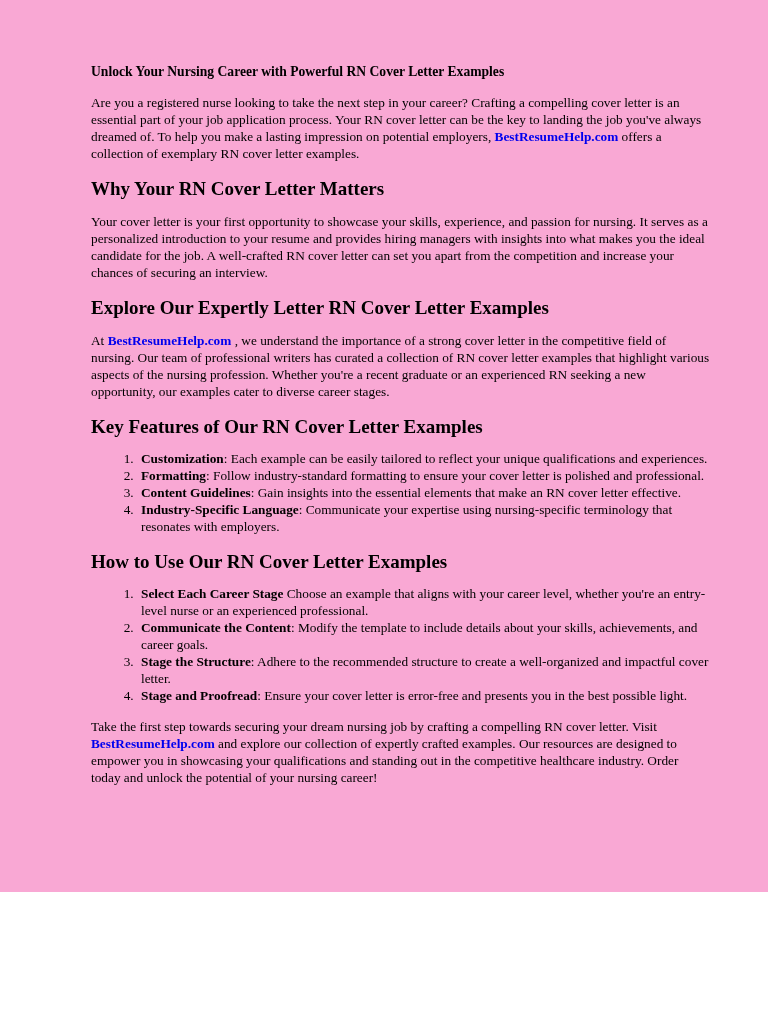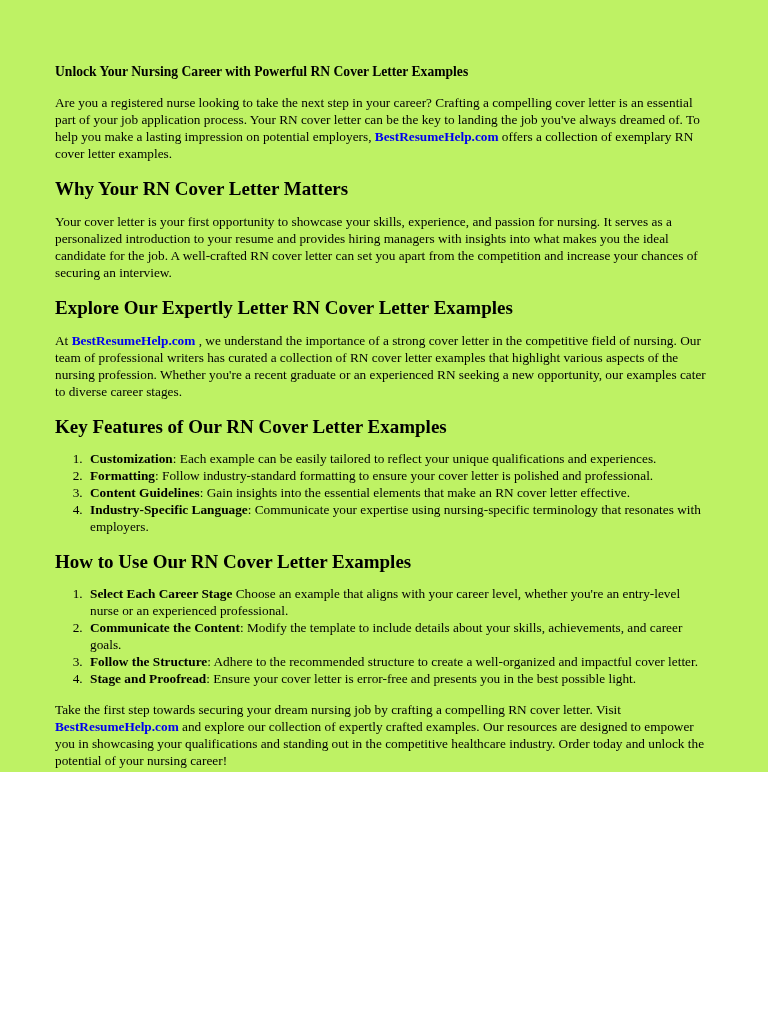--- a/index.html
+++ b/index.html
@@ -10,23 +10,23 @@
   body {
     width: 768px;
     height: 1024px;
     font-family: "Liberation Serif", "DejaVu Serif", serif;
     color: #000000;
     -webkit-font-smoothing: antialiased;
   }
   .page {
     box-sizing: border-box;
     width: 768px;
-    height: 772px;
-    padding: 63px 57px 0 55px;
-    background: #bef264;
+    height: 892px;
+    padding: 63px 57px 0 91px;
+    background: #f9a8d4;
     overflow: hidden;
   }
   .doc-title {
     font-size: 13.6px;
     font-weight: bold;
     line-height: 17px;
     margin: 0 0 14px 0;
   }
   p.body {
     font-size: 13.3px;
@@ -40,20 +40,21 @@
     margin: 17px 0 13px 0;
   }
   ol.doc-list {
     font-size: 13.3px;
     line-height: 17px;
     margin: 13px 0 14px 0;
     padding-left: 31px;
   }
   ol.doc-list li {
     padding-left: 4px;
+    margin-left: 15px;
   }
   a.site-link {
     color: var(--link-color, #0000ee);
     font-weight: bold;
     text-decoration: none;
     cursor: pointer;
   }
 </style>
 </head>
 <body>
@@ -79,20 +80,20 @@
     <li><strong>Formatting</strong><span>: Follow industry-standard formatting to ensure your cover letter is polished and professional.</span></li>
     <li><strong>Content Guidelines</strong><span>: Gain insights into the essential elements that make an RN cover letter effective.</span></li>
     <li><strong>Industry-Specific Language</strong><span>: Communicate your expertise using nursing-specific terminology that resonates with employers.</span></li>
   </ol>
 
   <h2 class="section-heading">How to Use Our RN Cover Letter Examples</h2>
 
   <ol class="doc-list">
     <li><strong>Select Each Career Stage</strong><span> Choose an example that aligns with your career level, whether you're an entry-level nurse or an experienced professional.</span></li>
     <li><strong>Communicate the Content</strong><span>: Modify the template to include details about your skills, achievements, and career goals.</span></li>
-    <li><strong>Follow the Structure</strong><span>: Adhere to the recommended structure to create a well-organized and impactful cover letter.</span></li>
+    <li><strong>Stage the Structure</strong><span>: Adhere to the recommended structure to create a well-organized and impactful cover letter.</span></li>
     <li><strong>Stage and Proofread</strong><span>: Ensure your cover letter is error-free and presents you in the best possible light.</span></li>
   </ol>
 
 
   <p class="body"><span>Take the first step towards securing your dream nursing job by crafting a compelling RN cover letter. Visit </span><a class="site-link" href="#">BestResumeHelp.com</a><span> and explore our collection of expertly crafted examples. Our resources are designed to empower you in showcasing your qualifications and standing out in the competitive healthcare industry. Order today and unlock the potential of your nursing career!</span></p>
 
 </div>
 
 </body></html>

